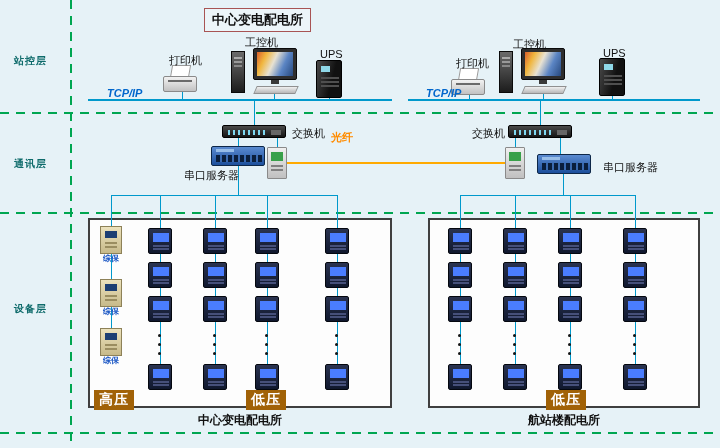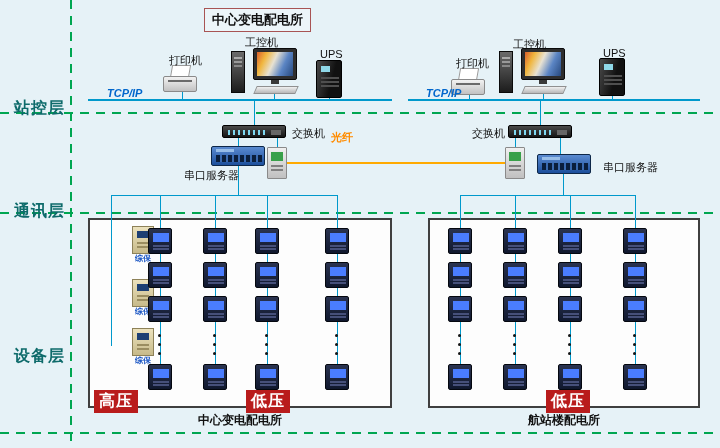--- a/index.html
+++ b/index.html
@@ -7,27 +7,27 @@
   body { font-family: "Liberation Sans", "DejaVu Sans", sans-serif; background: var(--background, #e6f2f7); }
   .canvas { position: relative; width: 720px; height: 448px; background: var(--background, #e6f2f7); }
 
   
   .dash-h { position: absolute; height: 2px; z-index: 0;
     background: repeating-linear-gradient(90deg, var(--divider, #00a651) 0 9px, transparent 9px 16px); }
   .dash-v { position: absolute; width: 2px; z-index: 0;
     background: repeating-linear-gradient(180deg, var(--divider, #00a651) 0 9px, transparent 9px 16px); }
 
   
-  .layer-label { position: absolute; font-size: 16px; font-weight: bold; color: var(--layer-label, #0e6b6b); letter-spacing: 1px; z-index: 3; white-space: nowrap; margin-top: 44px; }
+  .layer-label { position: absolute; font-size: 10px; font-weight: bold; color: var(--layer-label, #0e6b6b); letter-spacing: 1px; z-index: 3; white-space: nowrap; }
   .room-title { position: absolute; font-size: 13px; font-weight: bold; color: #101010; z-index: 3; white-space: nowrap; }
   .room-title.boxed { border: 1px solid #a85454; padding: 2px 7px; background: rgba(255,255,255,0.25); }
   .dev-label { position: absolute; font-size: 11px; color: #111; z-index: 3; white-space: nowrap; }
   .tcpip-label { position: absolute; font-size: 11px; font-weight: bold; font-style: italic; color: var(--tcpip, #0066cc); z-index: 3; white-space: nowrap; }
   .fiber-label { position: absolute; font-size: 11px; font-weight: bold; color: var(--fiber-label, #ff8c00); z-index: 3; white-space: nowrap; }
-  .vbadge { position: absolute; background: #b91c1c; color: #fff; font-size: 16px; font-weight: bold; padding: 1px 5px; letter-spacing: 1px; z-index: 3; white-space: nowrap; }
+  .vbadge { position: absolute; background: #a16207; color: #fff; font-size: 14px; font-weight: bold; padding: 1px 5px; letter-spacing: 1px; z-index: 3; white-space: nowrap; }
   .caption { position: absolute; font-size: 12px; font-weight: bold; color: #101010; text-align: center; z-index: 3; }
 
   
   .ln { position: absolute; background: var(--network-line, #0099cc); z-index: 1; }
   .fiber-ln { position: absolute; height: 2px; background: var(--fiber, #ffaa00); z-index: 1; }
   .dot { position: absolute; width: 3px; height: 3px; border-radius: 50%; background: #141414; z-index: 2; }
 
   
   .panel { position: absolute; background: #fdfdfd; border: 2px solid #3f3f3f; z-index: 0; }
 
@@ -68,21 +68,21 @@
   .converter { position: absolute; width: 20px; height: 32px; background: linear-gradient(#f0f0f0, #c0c0c0); border: 1px solid #8a8a8a; border-radius: 1px; z-index: 2; }
   .converter::before { content: ""; position: absolute; left: 3px; top: 4px; width: 12px; height: 9px; background: #39a04a; }
   .converter::after { content: ""; position: absolute; left: 3px; top: 17px; width: 12px; height: 2px; background: #808080; box-shadow: 0 4px 0 #808080; }
 
   
   .meter { position: absolute; width: 24px; height: 26px; background: linear-gradient(#2a3350, #10182e); border: 1px solid #05080f; border-radius: 2px; z-index: 2; }
   .meter::before { content: ""; position: absolute; left: 4px; top: 4px; width: 16px; height: 9px; background: var(--meter-screen, #4a7dff); }
   .meter::after { content: ""; position: absolute; left: 4px; bottom: 3px; width: 16px; height: 2px; background: #46507a; box-shadow: 0 -3px 0 #46507a; }
 
   
-  .prot-unit { position: absolute; width: 24px; text-align: center; z-index: 2; margin-left: 32px; }
+  .prot-unit { position: absolute; width: 24px; text-align: center; z-index: 2; }
   .prot-dev { width: 22px; height: 28px; margin: 0 auto; background: linear-gradient(#ece2bd, #c7ba8a); border: 1px solid #8d8158; position: relative; }
   .prot-dev::before { content: ""; position: absolute; left: 4px; top: 4px; width: 12px; height: 7px; background: #1d3f73; }
   .prot-dev::after { content: ""; position: absolute; left: 4px; top: 15px; width: 12px; height: 2px; background: #9a8d60; box-shadow: 0 4px 0 #9a8d60; }
   .prot-label { font-size: 8px; line-height: 10px; color: #1a56c4; font-weight: bold; }
 </style>
 </head>
 <body>
 
 <div class="canvas" id="canvas">
 

